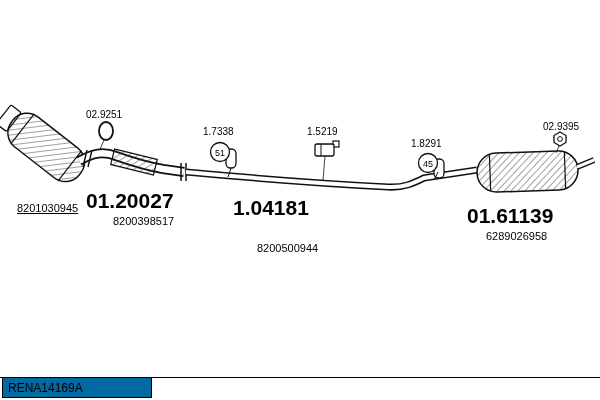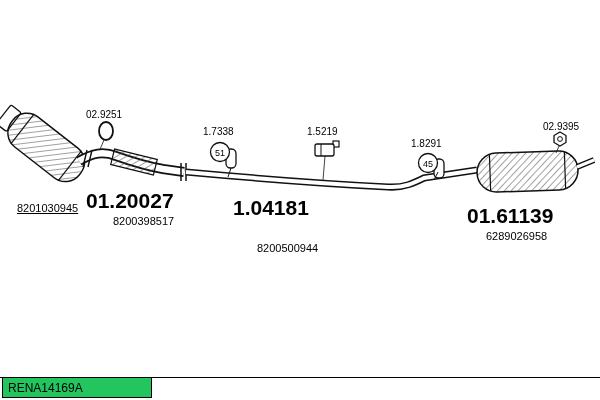--- a/index.html
+++ b/index.html
@@ -17,21 +17,21 @@
   .code-sm { font-size: 10px; }
   .code-lg { font-size: 21px; font-weight: bold; }
   .num { font-size: 11px; }
   .footer-line {
     position: absolute; left: 0; top: 377px;
     width: 600px; height: 1px; background: #000;
   }
   .footer-box {
     position: absolute; left: 2px; top: 377px;
     width: 150px; height: 21px;
-    border: 1px solid #000; background: #22c55e;
+    border: 1px solid #000; background: #0369a1;
     display: flex; align-items: center;
     padding-left: 5px; font-size: 12px;
   }
   .svgtext { font-family: "Liberation Sans", sans-serif; font-size: 9px; }
 </style>
 </head>
 <body>
 
 <div class="stage">
 

